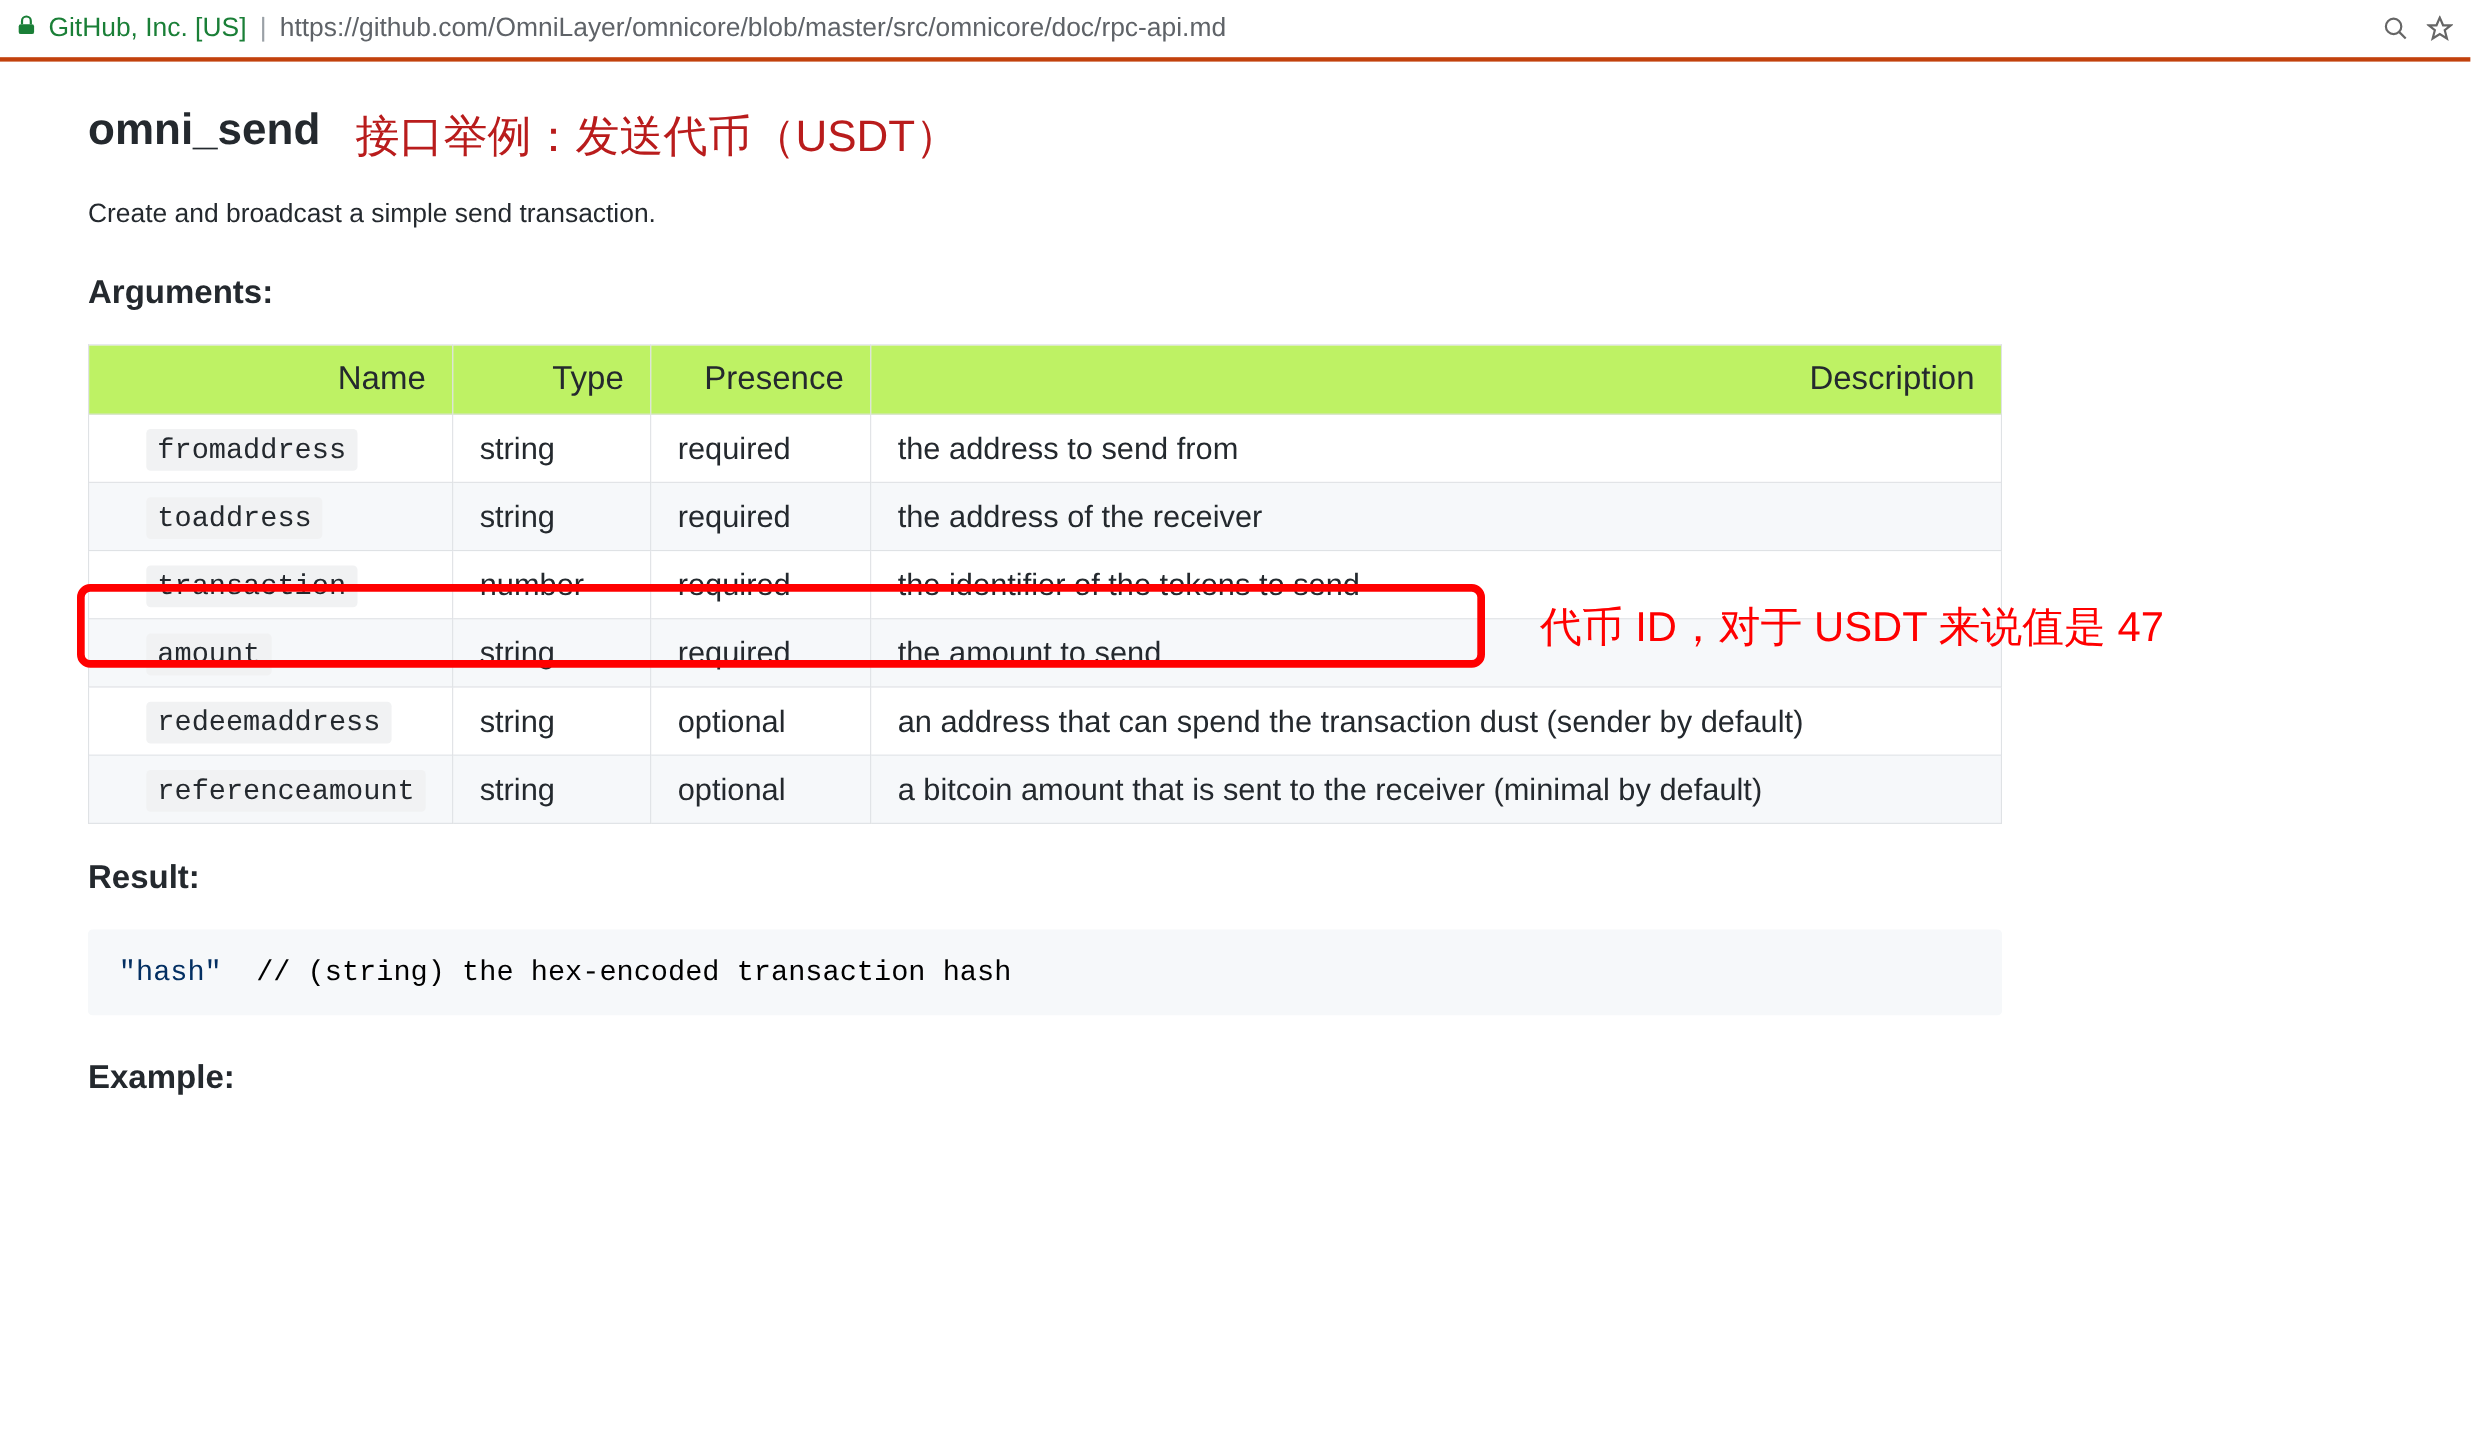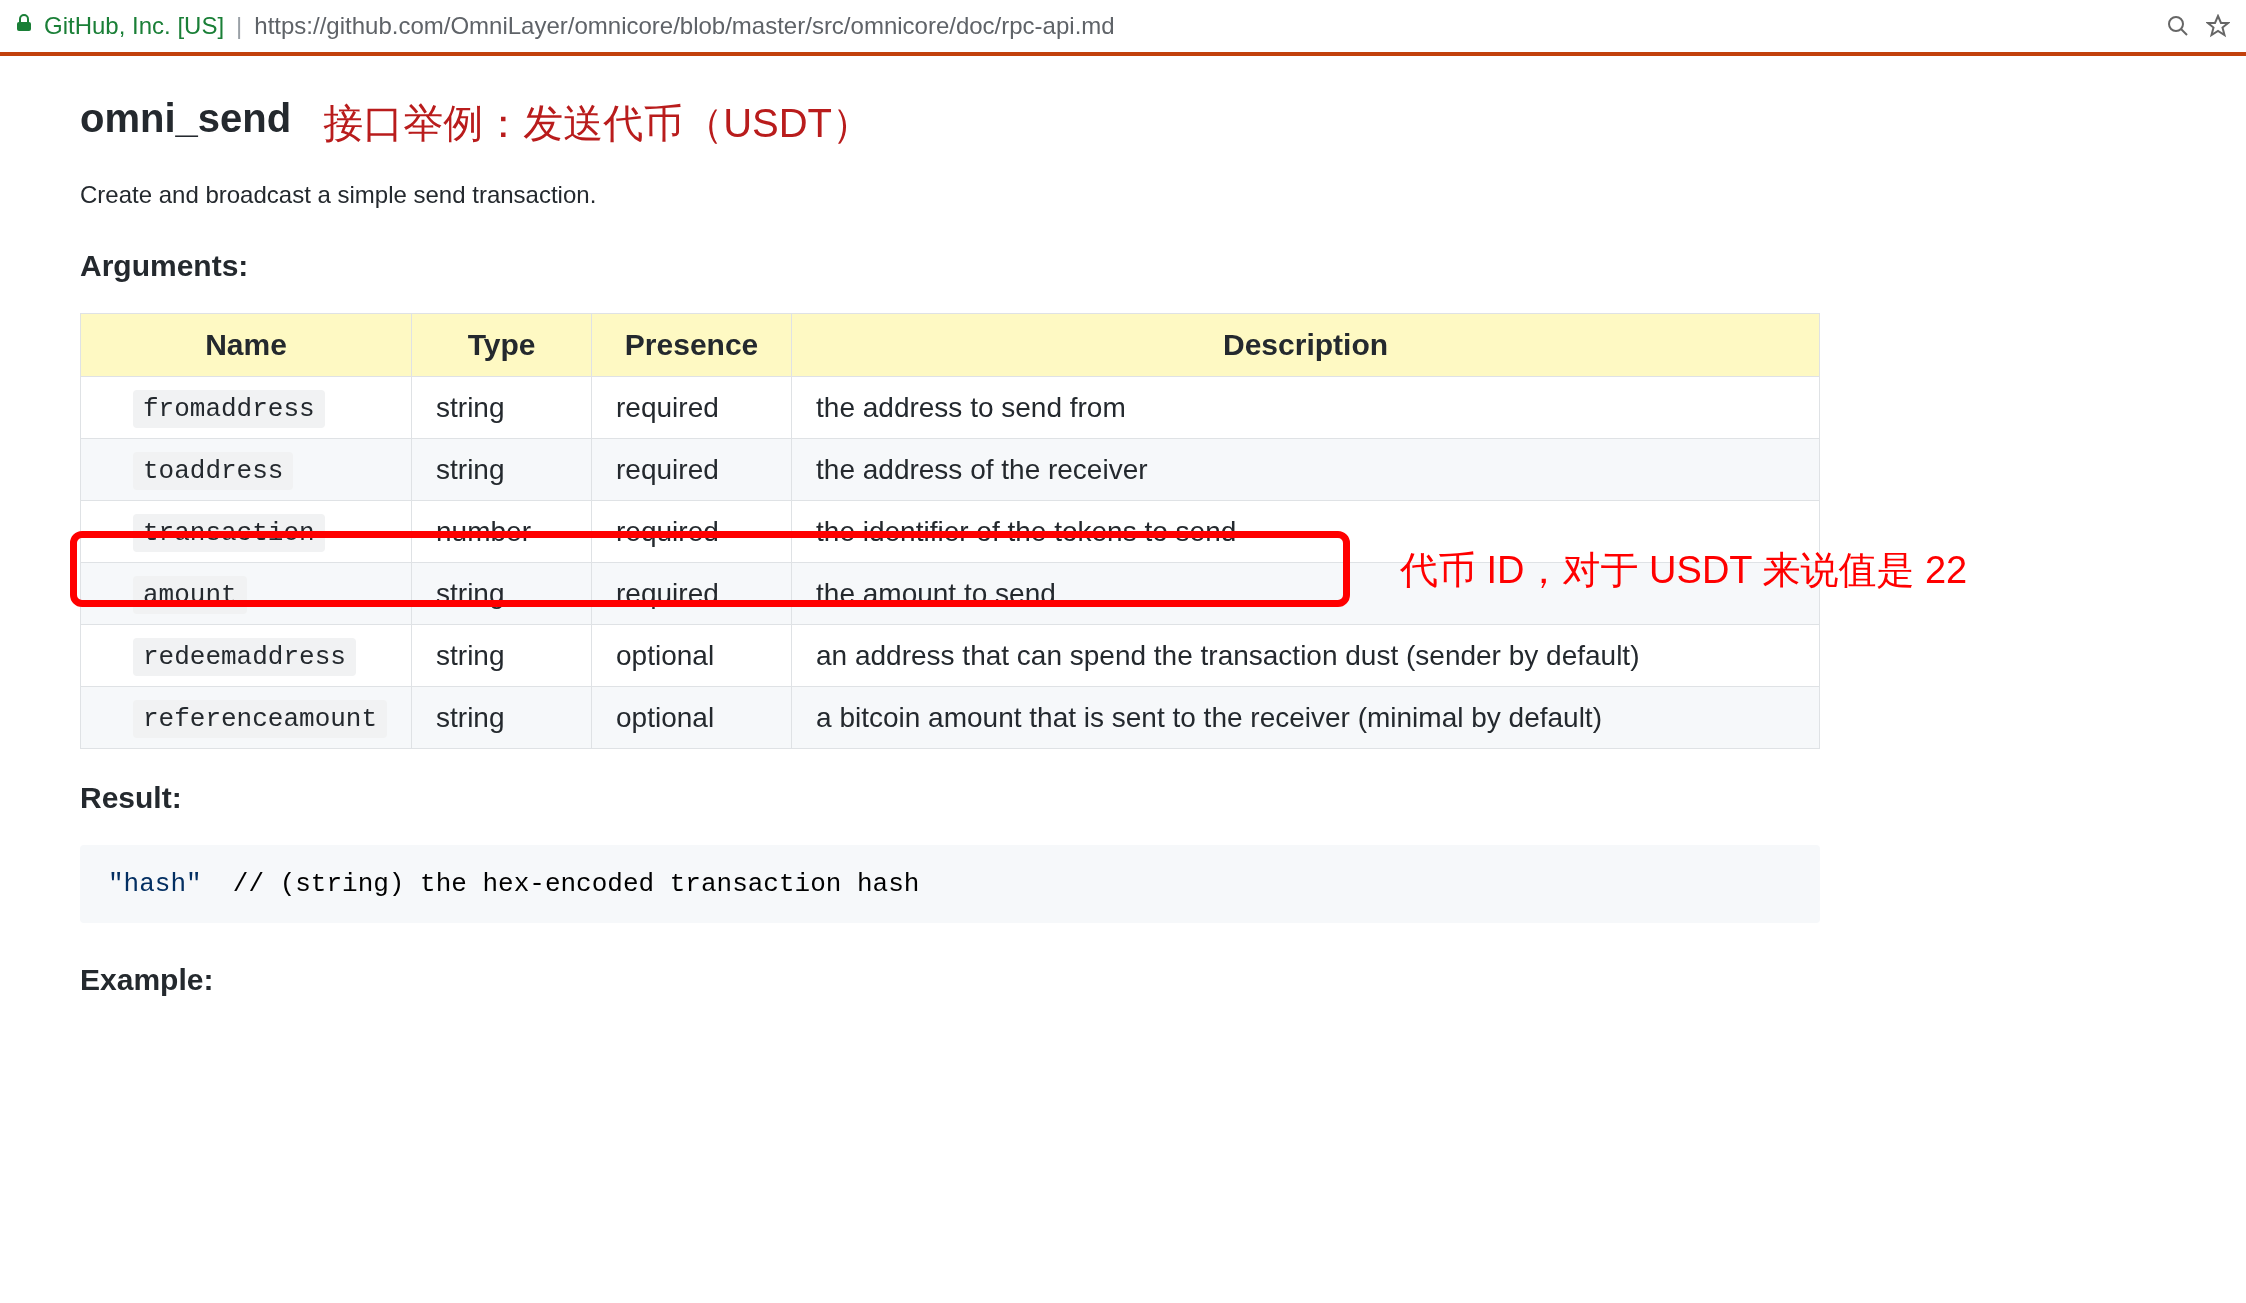--- a/index.html
+++ b/index.html
@@ -66,24 +66,24 @@
       width: 1740px;
       font-size: 28px;
     }
     table.args th, table.args td {
       border: 1px solid #dfe2e5;
       padding: 14px 24px;
       text-align: left;
       vertical-align: middle;
     }
     table.args th {
-      text-align: center;
-      font-weight: 700;
+      text-align: right;
+      font-weight: 400;
       font-size: 30px;
-      background: #fef9c3;
+      background: #bef264;
     }
     table.args th:nth-child(1){ width: 300px; }
     table.args th:nth-child(2){ width: 180px; }
     table.args th:nth-child(3){ width: 200px; }
     table.args tbody tr:nth-child(even) td { background: #f6f8fa; }
     code.param {
       font-family: SFMono-Regular, Consolas, "Liberation Mono", Menlo, monospace;
       font-size: 26px;
       background: #f1f2f3;
       padding: 4px 10px;
@@ -198,21 +198,21 @@
         <tr>
           <td><code class="param">referenceamount</code></td>
           <td>string</td>
           <td>optional</td>
           <td>a bitcoin amount that is sent to the receiver (minimal by default)</td>
         </tr>
       </tbody>
     </table>
 
     <div class="highlight-box" style="left:-10px; top:218px; width:1280px; height:76px;"></div>
-    <div class="row-annot" style="left:1320px; top:232px;">代币 ID，对于 USDT 来说值是 22</div>
+    <div class="row-annot" style="left:1320px; top:232px;">代币 ID，对于 USDT 来说值是 47</div>
   </div>
 
   <h4 class="section-name" style="margin-top:32px">Result:</h4>
 
   <pre class="result-block"><span class="quote">"hash"</span>  <span class="comment">// (string) the hex-encoded transaction hash</span></pre>
 
   <h4 class="section-name">Example:</h4>
 
 </div>
 

